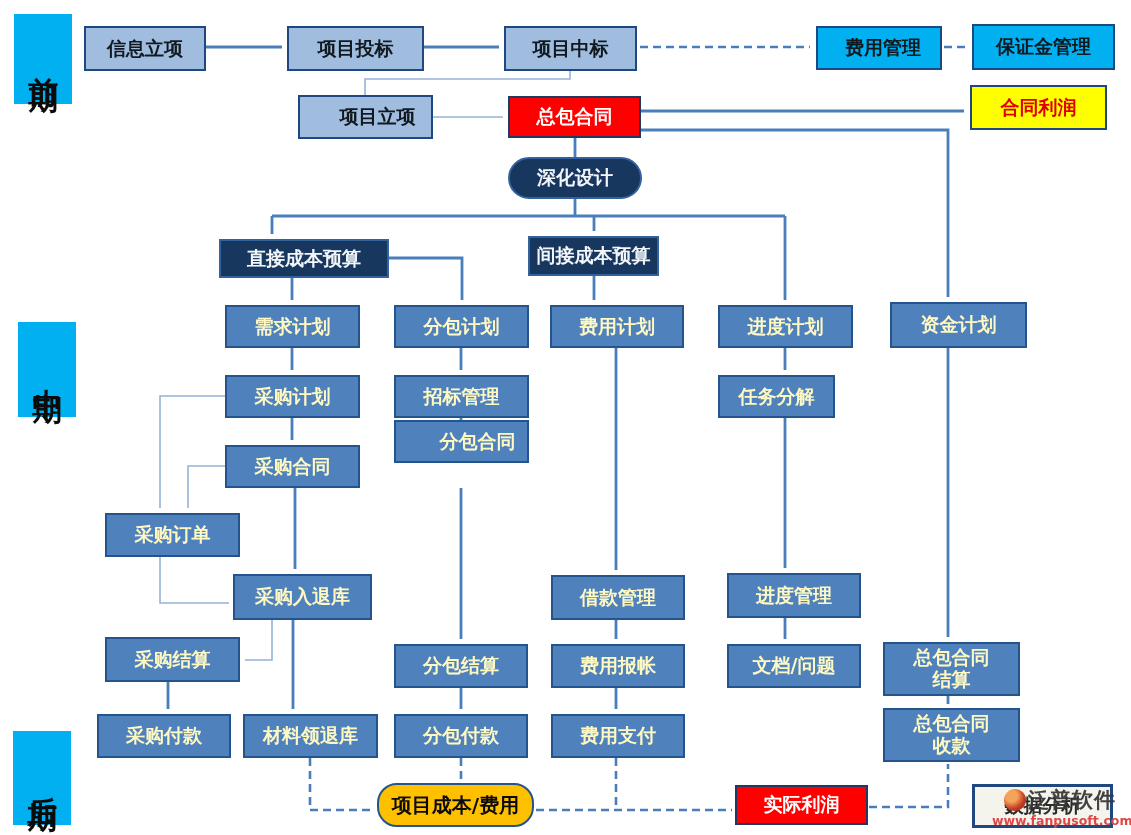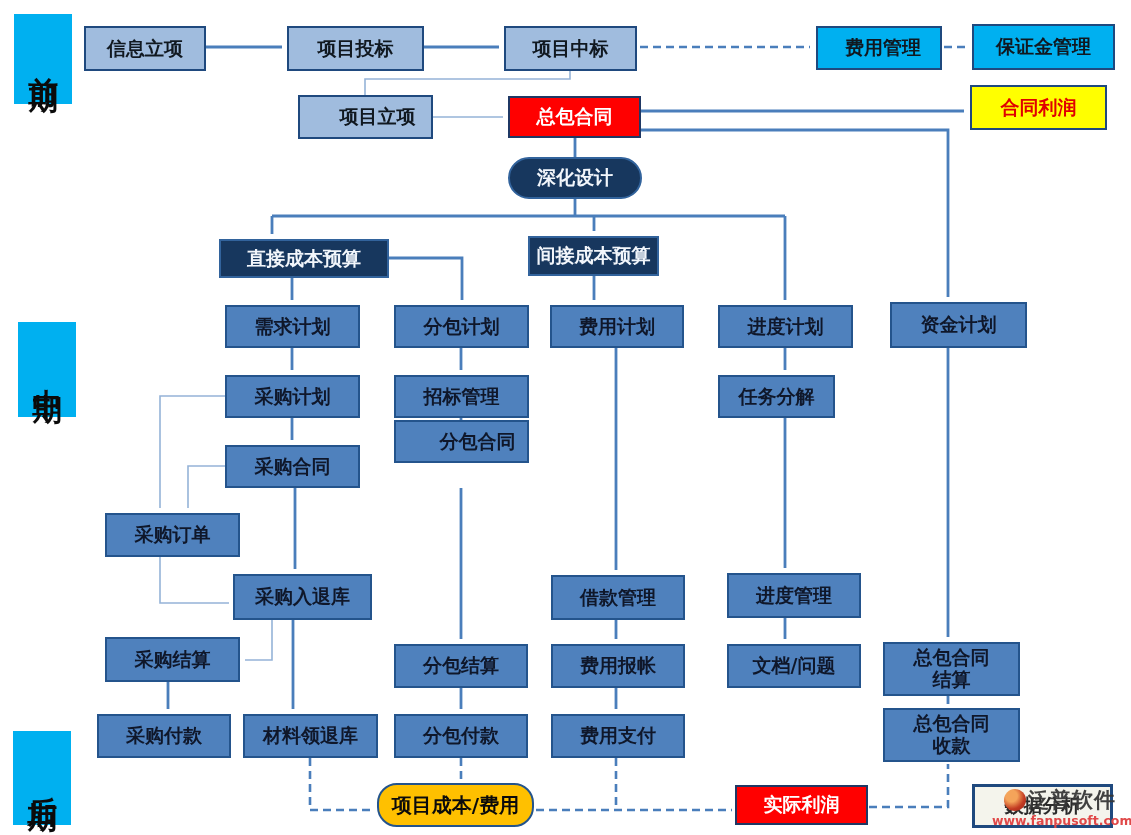--- a/index.html
+++ b/index.html
@@ -12,21 +12,21 @@
   .wires .da{stroke:var(--c-arrow);stroke-width:2.6px;stroke-dasharray:8 5;}
   .m-th{fill:var(--c-arrow);} .m-tn{fill:var(--c-thin);}
   #nodes{position:absolute;left:0;top:0;z-index:2;width:100%;height:100%;}
   .node{position:absolute;display:flex;align-items:center;justify-content:center;
         box-sizing:border-box;font-weight:bold;font-size:19px;line-height:1.15;
         text-align:center;white-space:pre-line;color:#101820;}
   .node.phase{background:var(--c-cyan);border:none;font-size:30px;color:#0b0b0b;
               writing-mode:vertical-rl;text-orientation:upright;letter-spacing:6px;}
   .node.light{background:var(--c-light);border:2.5px solid var(--c-border);}
   .node.cyan{background:var(--c-cyan);border:2.5px solid var(--c-border);}
-  .node.blue{background:var(--c-blue);border:2.5px solid #24548C;color:#0f172a;}
+  .node.blue{background:var(--c-blue);border:2.5px solid #24548C;color:#fef9c3;}
   .node.navy{background:var(--c-navy);border:2.5px solid #32639C;color:#f2f6fb;}
   .node.red{background:var(--c-red);border:2.5px solid #1F3864;color:#fff;}
   .node.yellow{background:var(--c-yellow);border:2.5px solid var(--c-border);color:var(--c-yellowtext);}
   .node.orange{background:var(--c-orange);border:2.5px solid #24548C;color:#0b0b0b;font-size:20px;}
   .node.white{background:var(--c-whitebox);border:3px solid var(--c-border);color:#2a2a2a;}
   .watermark{position:absolute;left:992px;top:786px;width:136px;z-index:3;text-align:center;}
   .wm-row{display:flex;align-items:center;justify-content:center;gap:2px;}
   .wm-logo{display:inline-block;width:22px;height:22px;border-radius:50%;
            background:radial-gradient(circle at 34% 32%,#F4A45A 0 28%,#C23A22 62%,#8F2616 100%);}
   .wm-brand{font-size:21px;font-weight:bold;color:rgba(55,55,55,.95);letter-spacing:1px;}

